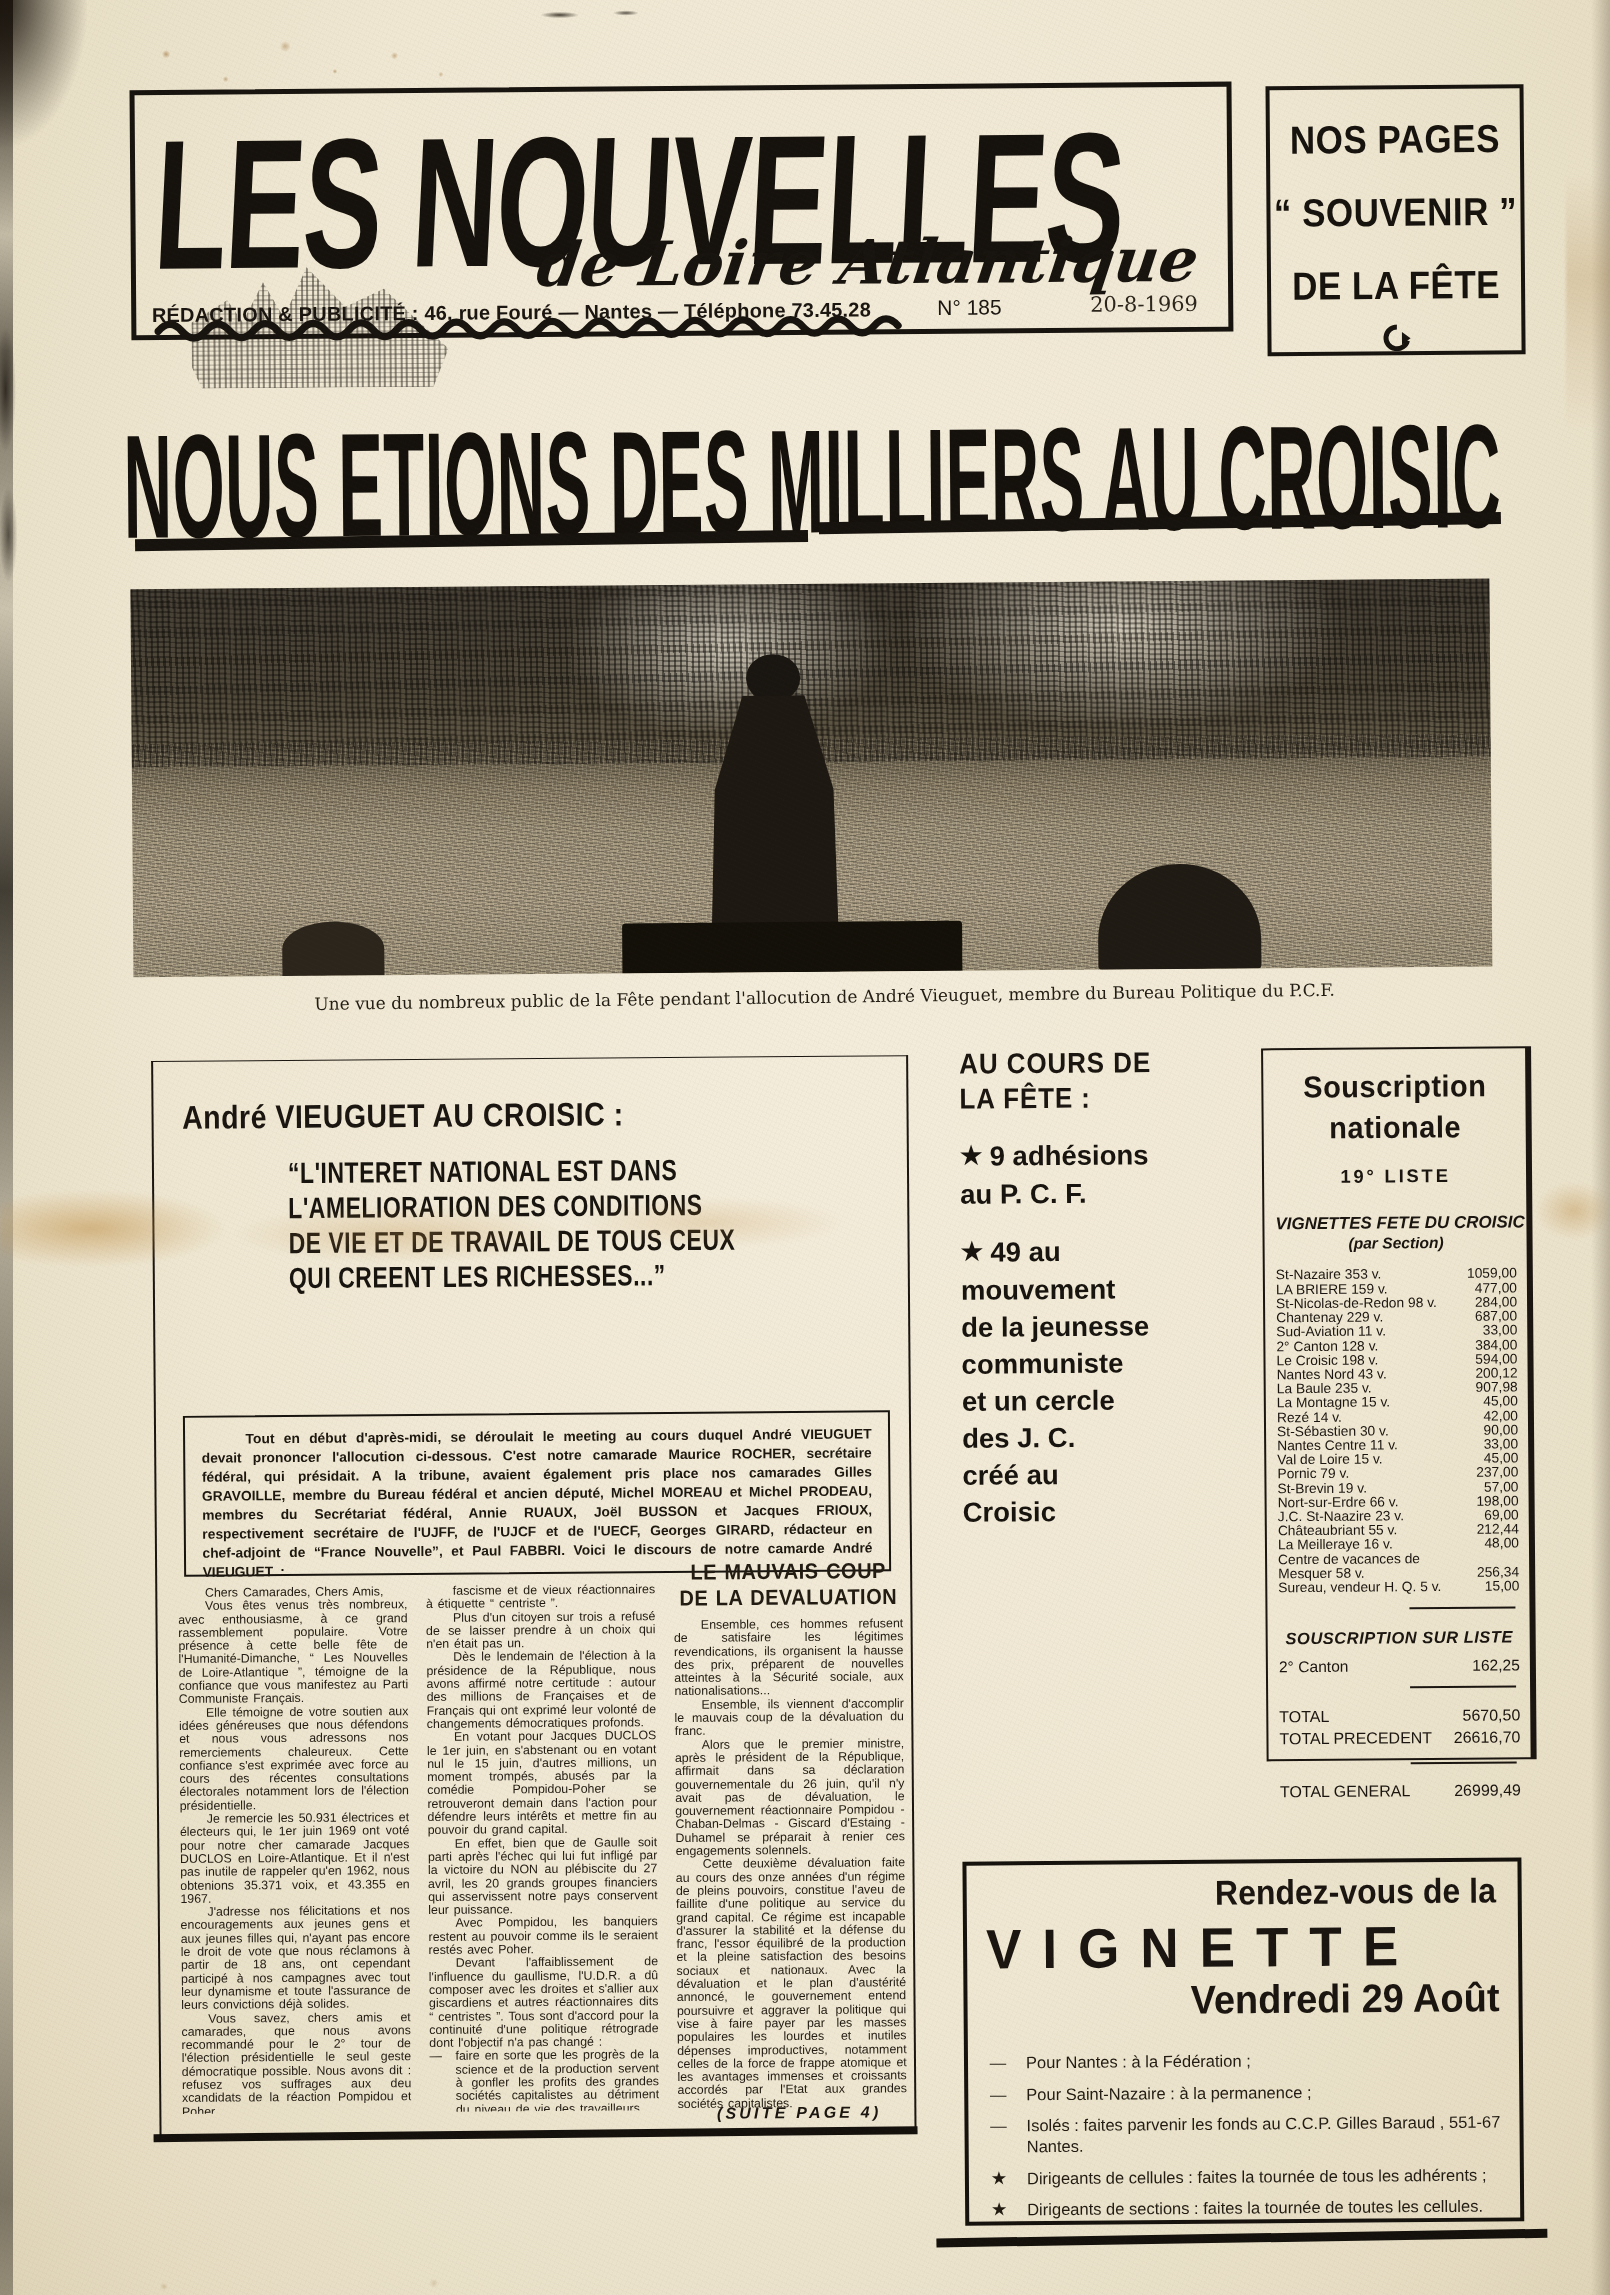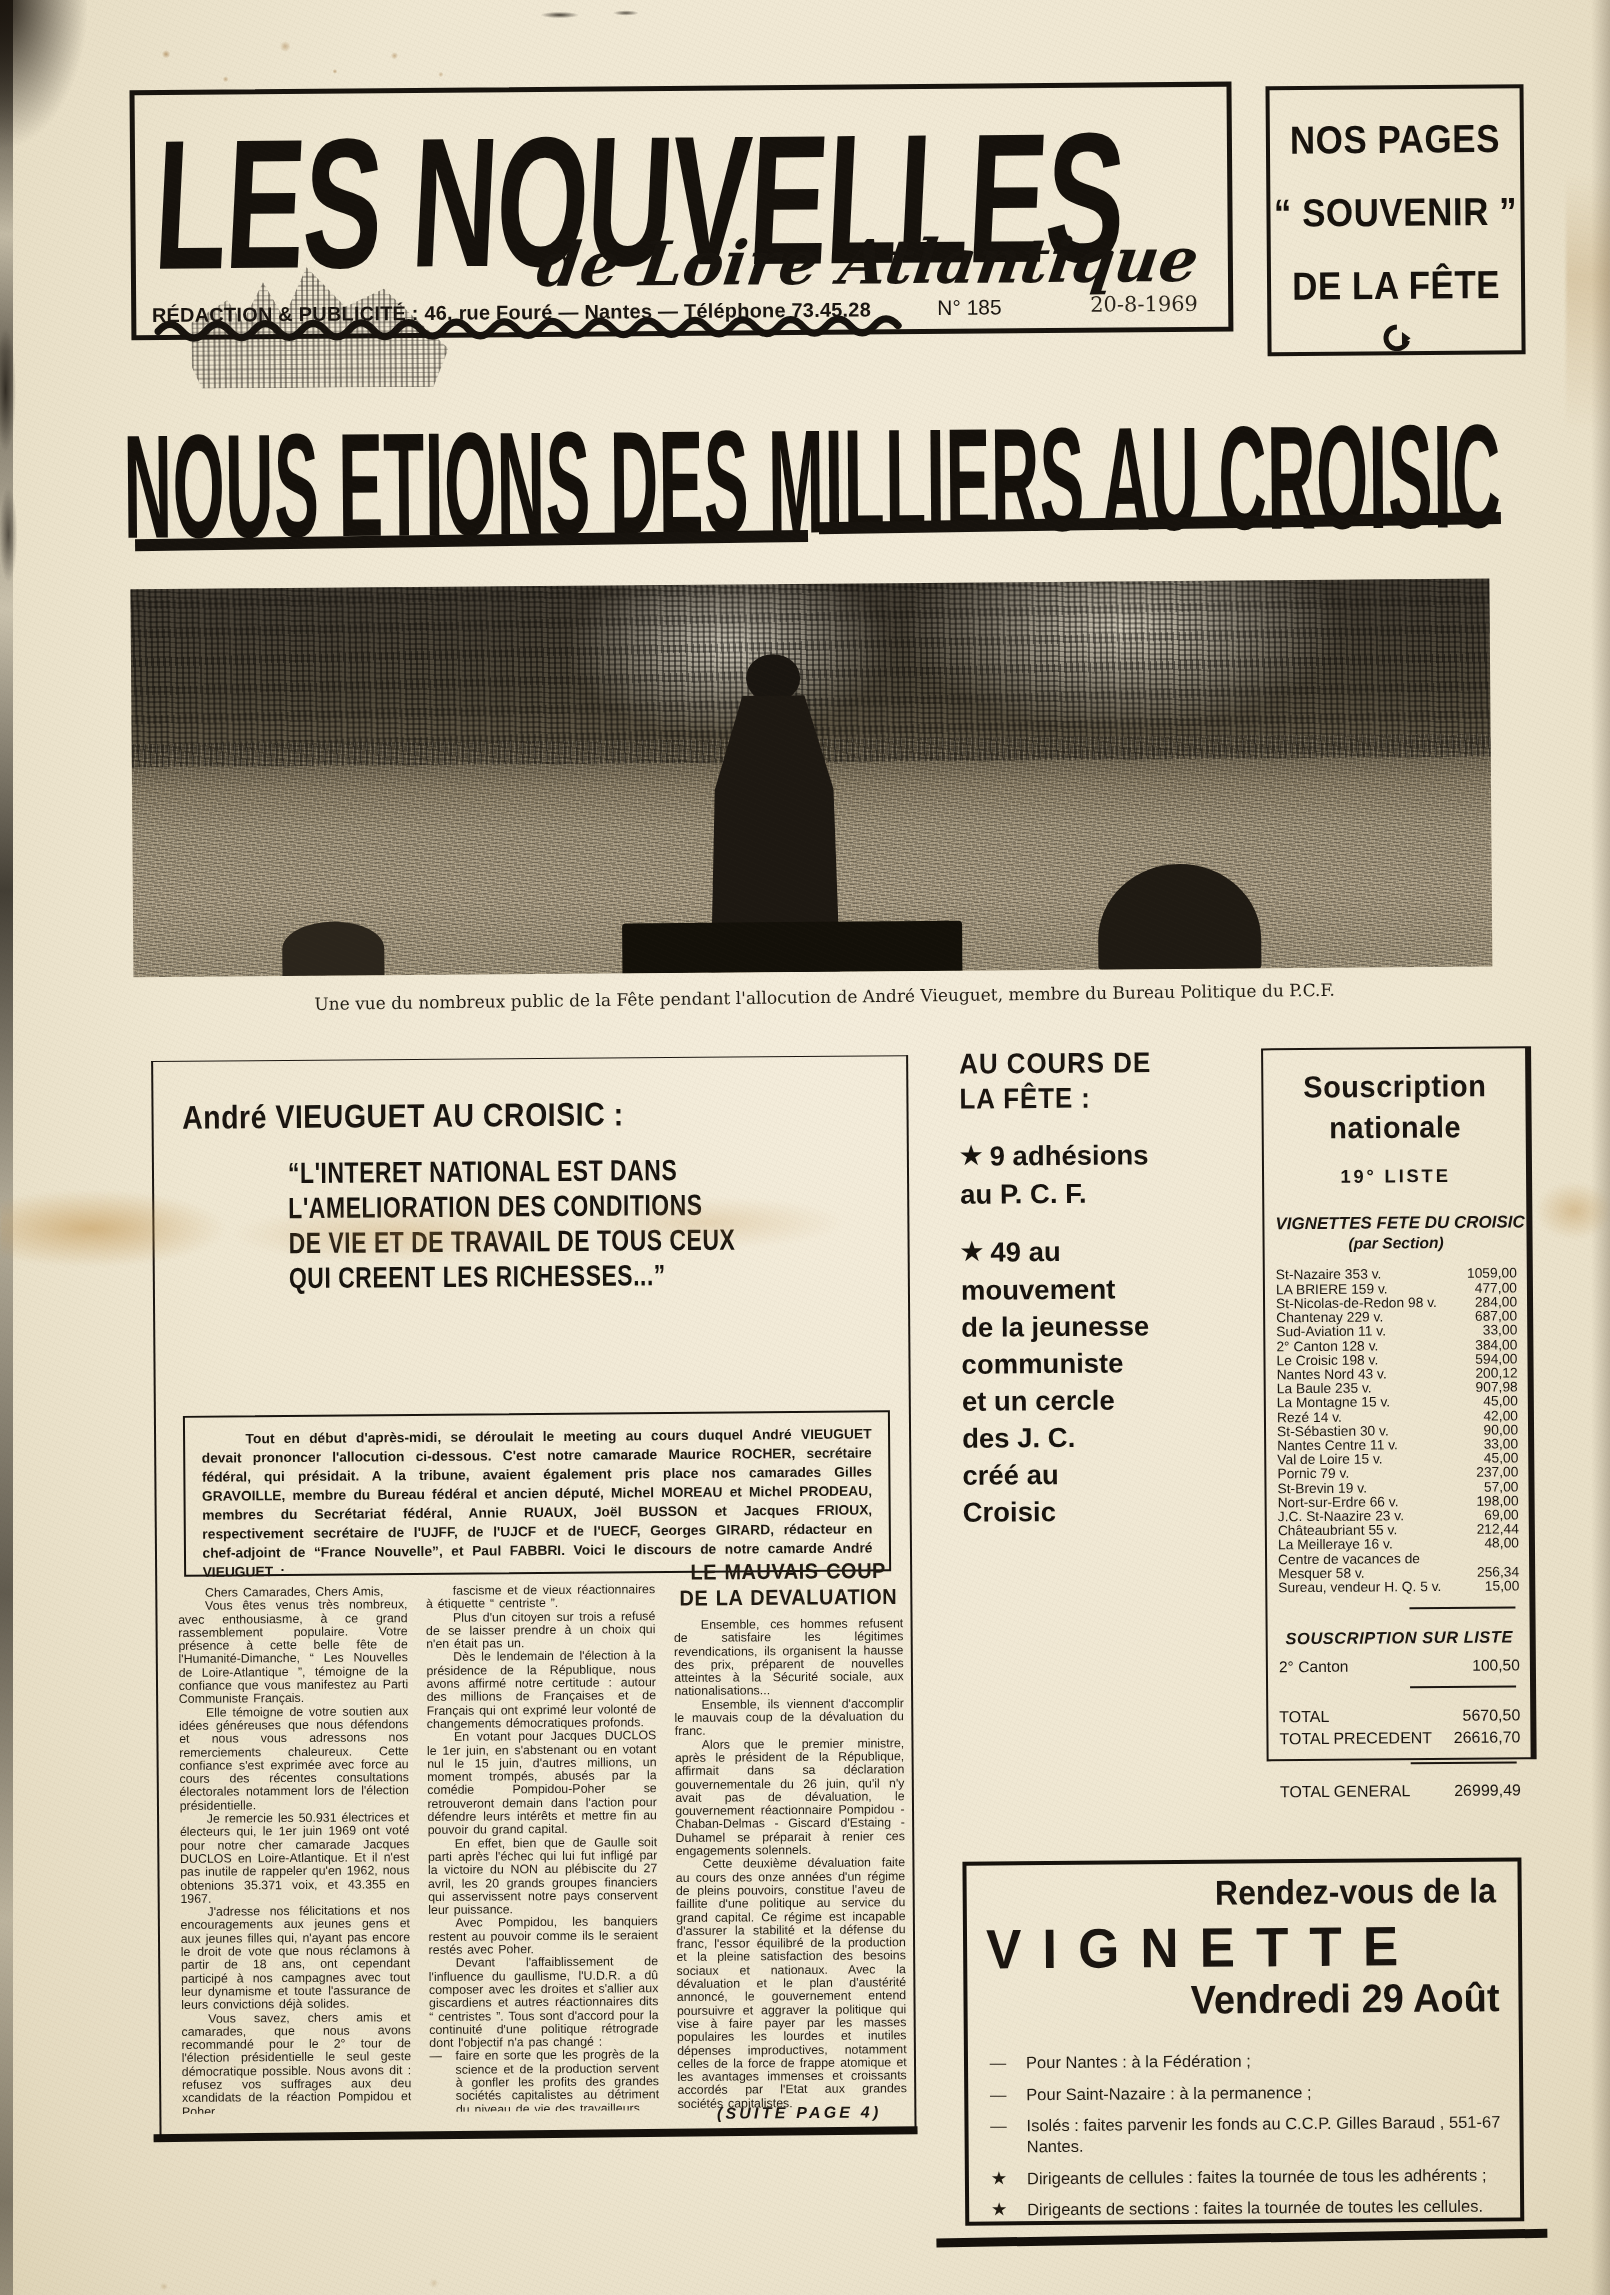--- a/index.html
+++ b/index.html
@@ -367,21 +367,21 @@
         </div>
       <div class="srow">
           <span class="slabel">Sureau, vendeur H. Q. 5 v.</span>
           <span class="svalue">15,00</span>
         </div>
     </div>
     <div class="minirule"></div>
     <div class="sous-sur">SOUSCRIPTION  SUR  LISTE</div>
     <div class="srow sur">
         <span class="slabel">2°   Canton</span>
-        <span class="svalue">100,50</span>
+        <span class="svalue">162,25</span>
       </div>
     <div class="minirule"></div>
     <div class="totals">
       <div class="srow total">
           <span class="slabel">TOTAL</span>
           <span class="svalue">5670,50</span>
         </div>
       <div class="srow total">
           <span class="slabel">TOTAL PRECEDENT</span>
           <span class="svalue">26616,70</span>

